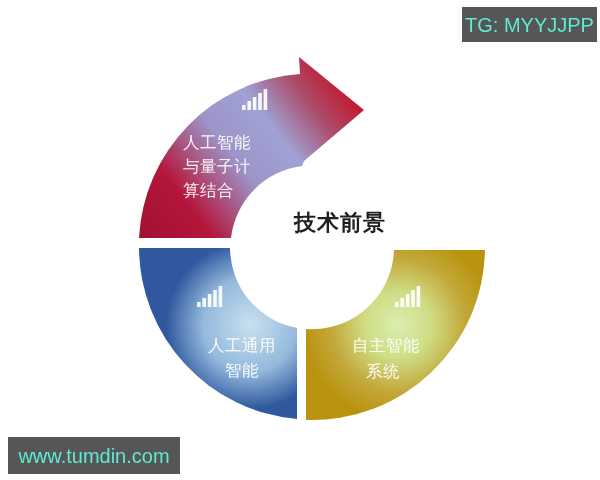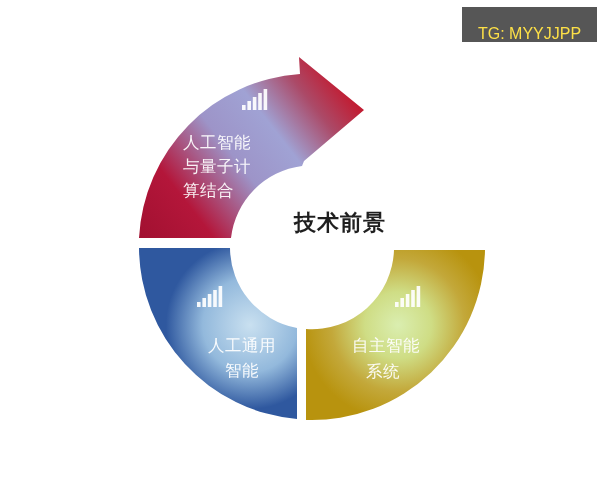--- a/index.html
+++ b/index.html
@@ -21,24 +21,24 @@
   }
   .center-title {
     font-family: "Liberation Sans", "DejaVu Sans", sans-serif;
     font-size: 22px;
     font-weight: bold;
     letter-spacing: 1px;
   }
   .badge {
     position: absolute;
     display: flex;
-    align-items: flex-end;
+    align-items: center;
     justify-content: center;
-    color: #fde047;
-    font-size: 16px;
+    color: #5eead4;
+    font-size: 20px;
     line-height: 1;
     white-space: nowrap;
   }
   .badge-tg   { left: 462px; top: 7px;   width: 135px; height: 35px; }
   .badge-url  { left: 8px;   top: 437px; width: 172px; height: 37px; }
   .bar-icon rect { fill: #ffffff; opacity: 0.92; }
 </style>
 </head>
 <body>
 
@@ -126,14 +126,17 @@
       <text class="seg-label" x="383" y="377" text-anchor="middle">系统</text>
     </g>
 
     <text class="center-title" x="340" y="230" text-anchor="middle" fill="#1f1f1f">技术前景</text>
   </svg>
 
   <div class="badge badge-tg" style="background: rgb(86, 86, 86);">
     <span>TG: MYYJJPP</span>
   </div>
 
+  <div class="badge badge-url" style="background: rgb(86, 86, 86);">
+    <span>www.tumdin.com</span>
+  </div>
 
 </div>
 
 </body></html>

